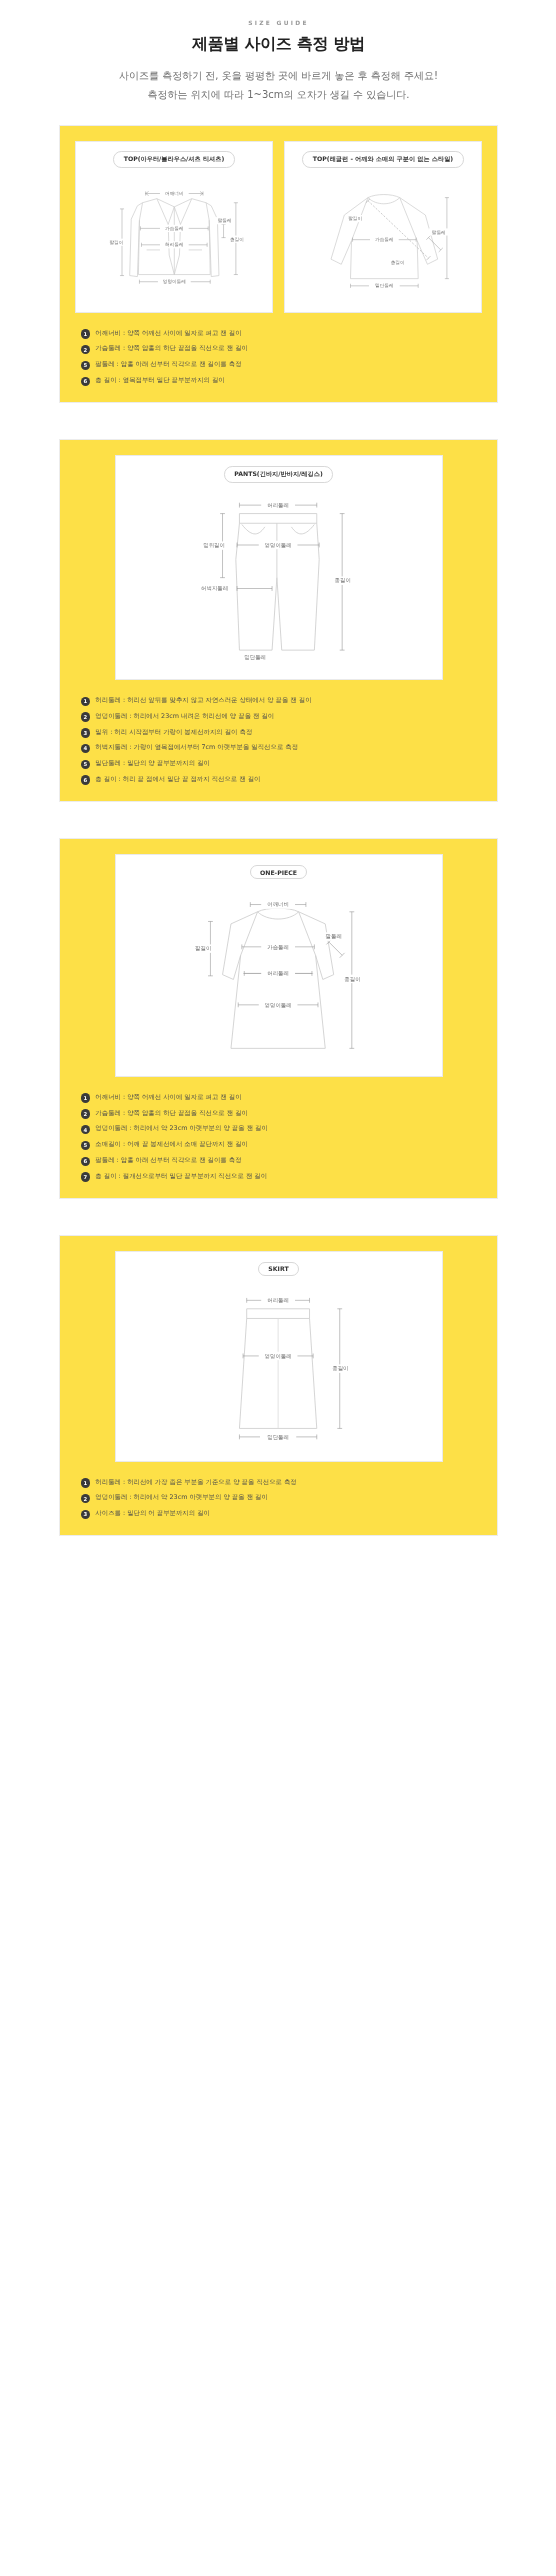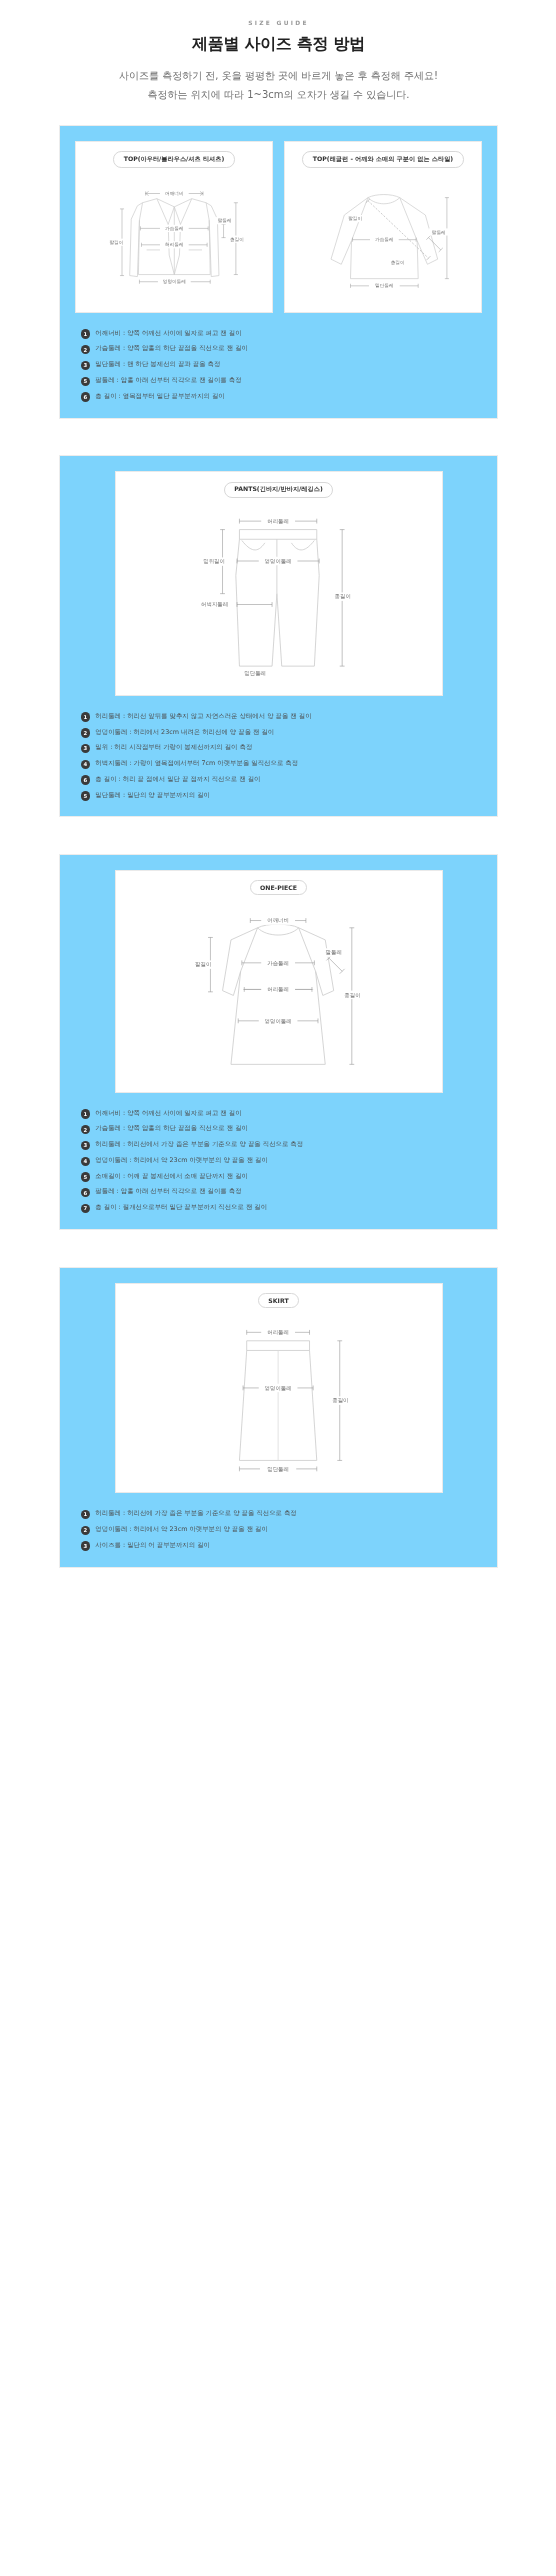--- a/index.html
+++ b/index.html
@@ -20,21 +20,21 @@
   .header .title {
     font-size: 16px; font-weight: 700; color: #222; margin-top: 8.2px; letter-spacing: -0.3px;
   }
   .header .subtitle {
     margin-top: 10.6px; font-size: 10px; line-height: 1.9; color: #6d6d6d;
   }
 
   
   .section {
     margin: 16.4px 17.6px 0;
-    background: #7dd3fc;
+    background: #fde047;
     border: 0.6px solid #ececec;
     padding: 15.2px 15.2px 13px;
   }
   .section.first { margin-top: 17.6px; }
 
   .panel-row { display: flex; gap: 10.6px; justify-content: center; }
   .panel {
     background: #ffffff;
     border: 0.6px solid #eaeaea;
     flex: 1 1 0;
@@ -216,24 +216,20 @@
     <div class="legend">
       <div class="legend-item">
         <span class="badge">1</span>
         <span class="legend-text">어깨너비 : 양쪽 어깨선 사이에 일자로 펴고 잰 길이</span>
       </div>
       <div class="legend-item">
         <span class="badge">2</span>
         <span class="legend-text">가슴둘레 : 양쪽 암홀의 하단 끝점을 직선으로 잰 길이</span>
       </div>
       <div class="legend-item">
-        <span class="badge">3</span>
-        <span class="legend-text">밑단둘레 : 맨 하단 봉제선의 끝과 끝을 측정</span>
-      </div>
-      <div class="legend-item">
         <span class="badge">5</span>
         <span class="legend-text">팔둘레 : 암홀 아래 선부터 직각으로 잰 길이를 측정</span>
       </div>
       <div class="legend-item">
         <span class="badge">6</span>
         <span class="legend-text">총 길이 : 옆목점부터 밑단 끝부분까지의 길이</span>
       </div>
     </div>
   </div>
 
@@ -306,26 +302,26 @@
       </div>
       <div class="legend-item">
         <span class="badge">3</span>
         <span class="legend-text">밑위 : 허리 시작점부터 가랑이 봉제선까지의 길이 측정</span>
       </div>
       <div class="legend-item">
         <span class="badge">4</span>
         <span class="legend-text">허벅지둘레 : 가랑이 옆목점에서부터 7cm 아랫부분을 일직선으로 측정</span>
       </div>
       <div class="legend-item">
+        <span class="badge">5</span>
+        <span class="legend-text">밑단둘레 : 밑단의 양 끝부분까지의 길이</span>
+      </div>
+      <div class="legend-item">
         <span class="badge">6</span>
         <span class="legend-text">총 길이 : 허리 끝 점에서 밑단 끝 점까지 직선으로 잰 길이</span>
-      </div>
-      <div class="legend-item">
-        <span class="badge">5</span>
-        <span class="legend-text">밑단둘레 : 밑단의 양 끝부분까지의 길이</span>
       </div>
     </div>
   </div>
 
   <div class="spacer"></div>
 
   <div class="section">
     <div class="panel-row">
       <div class="panel solo">
         <div class="panel-title">ONE-PIECE</div>
@@ -390,24 +386,20 @@
     <div class="legend">
       <div class="legend-item">
         <span class="badge">1</span>
         <span class="legend-text">어깨너비 : 양쪽 어깨선 사이에 일자로 펴고 잰 길이</span>
       </div>
       <div class="legend-item">
         <span class="badge">2</span>
         <span class="legend-text">가슴둘레 : 양쪽 암홀의 하단 끝점을 직선으로 잰 길이</span>
       </div>
       <div class="legend-item">
-        <span class="badge">3</span>
-        <span class="legend-text">허리둘레 : 허리선에서 가장 좁은 부분을 기준으로 양 끝을 직선으로 측정</span>
-      </div>
-      <div class="legend-item">
         <span class="badge">4</span>
         <span class="legend-text">엉덩이둘레 : 허리에서 약 23cm 아랫부분의 양 끝을 잰 길이</span>
       </div>
       <div class="legend-item">
         <span class="badge">5</span>
         <span class="legend-text">소매길이 : 어깨 끝 봉제선에서 소매 끝단까지 잰 길이</span>
       </div>
       <div class="legend-item">
         <span class="badge">6</span>
         <span class="legend-text">팔둘레 : 암홀 아래 선부터 직각으로 잰 길이를 측정</span>

